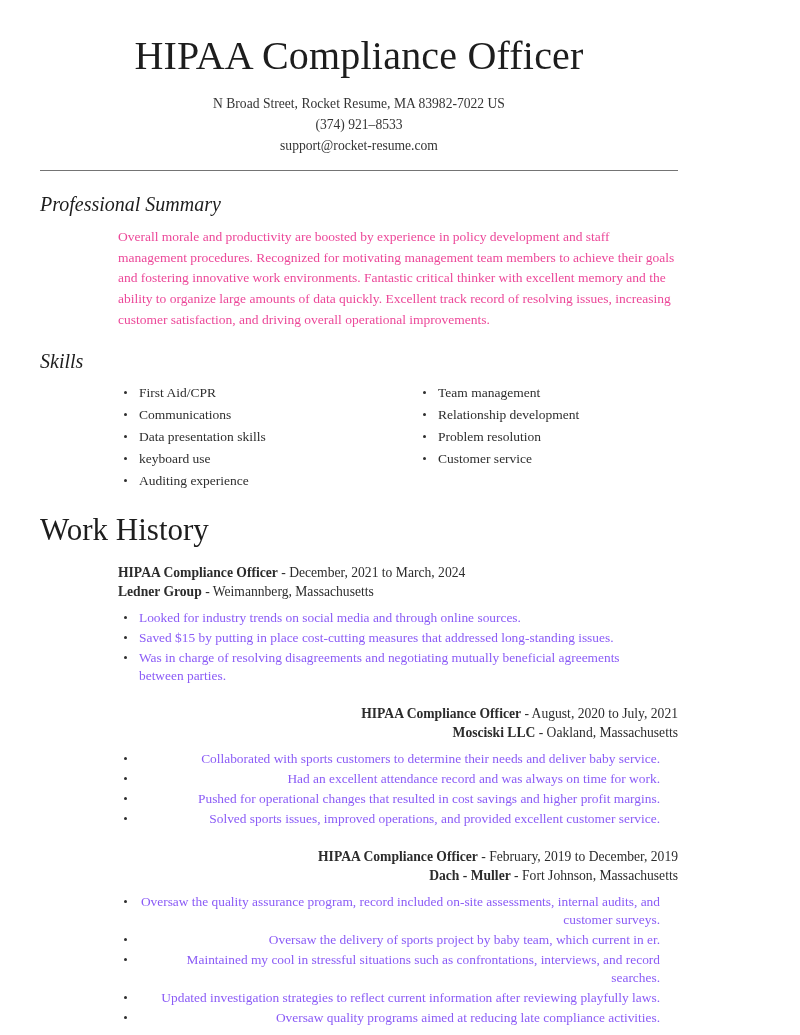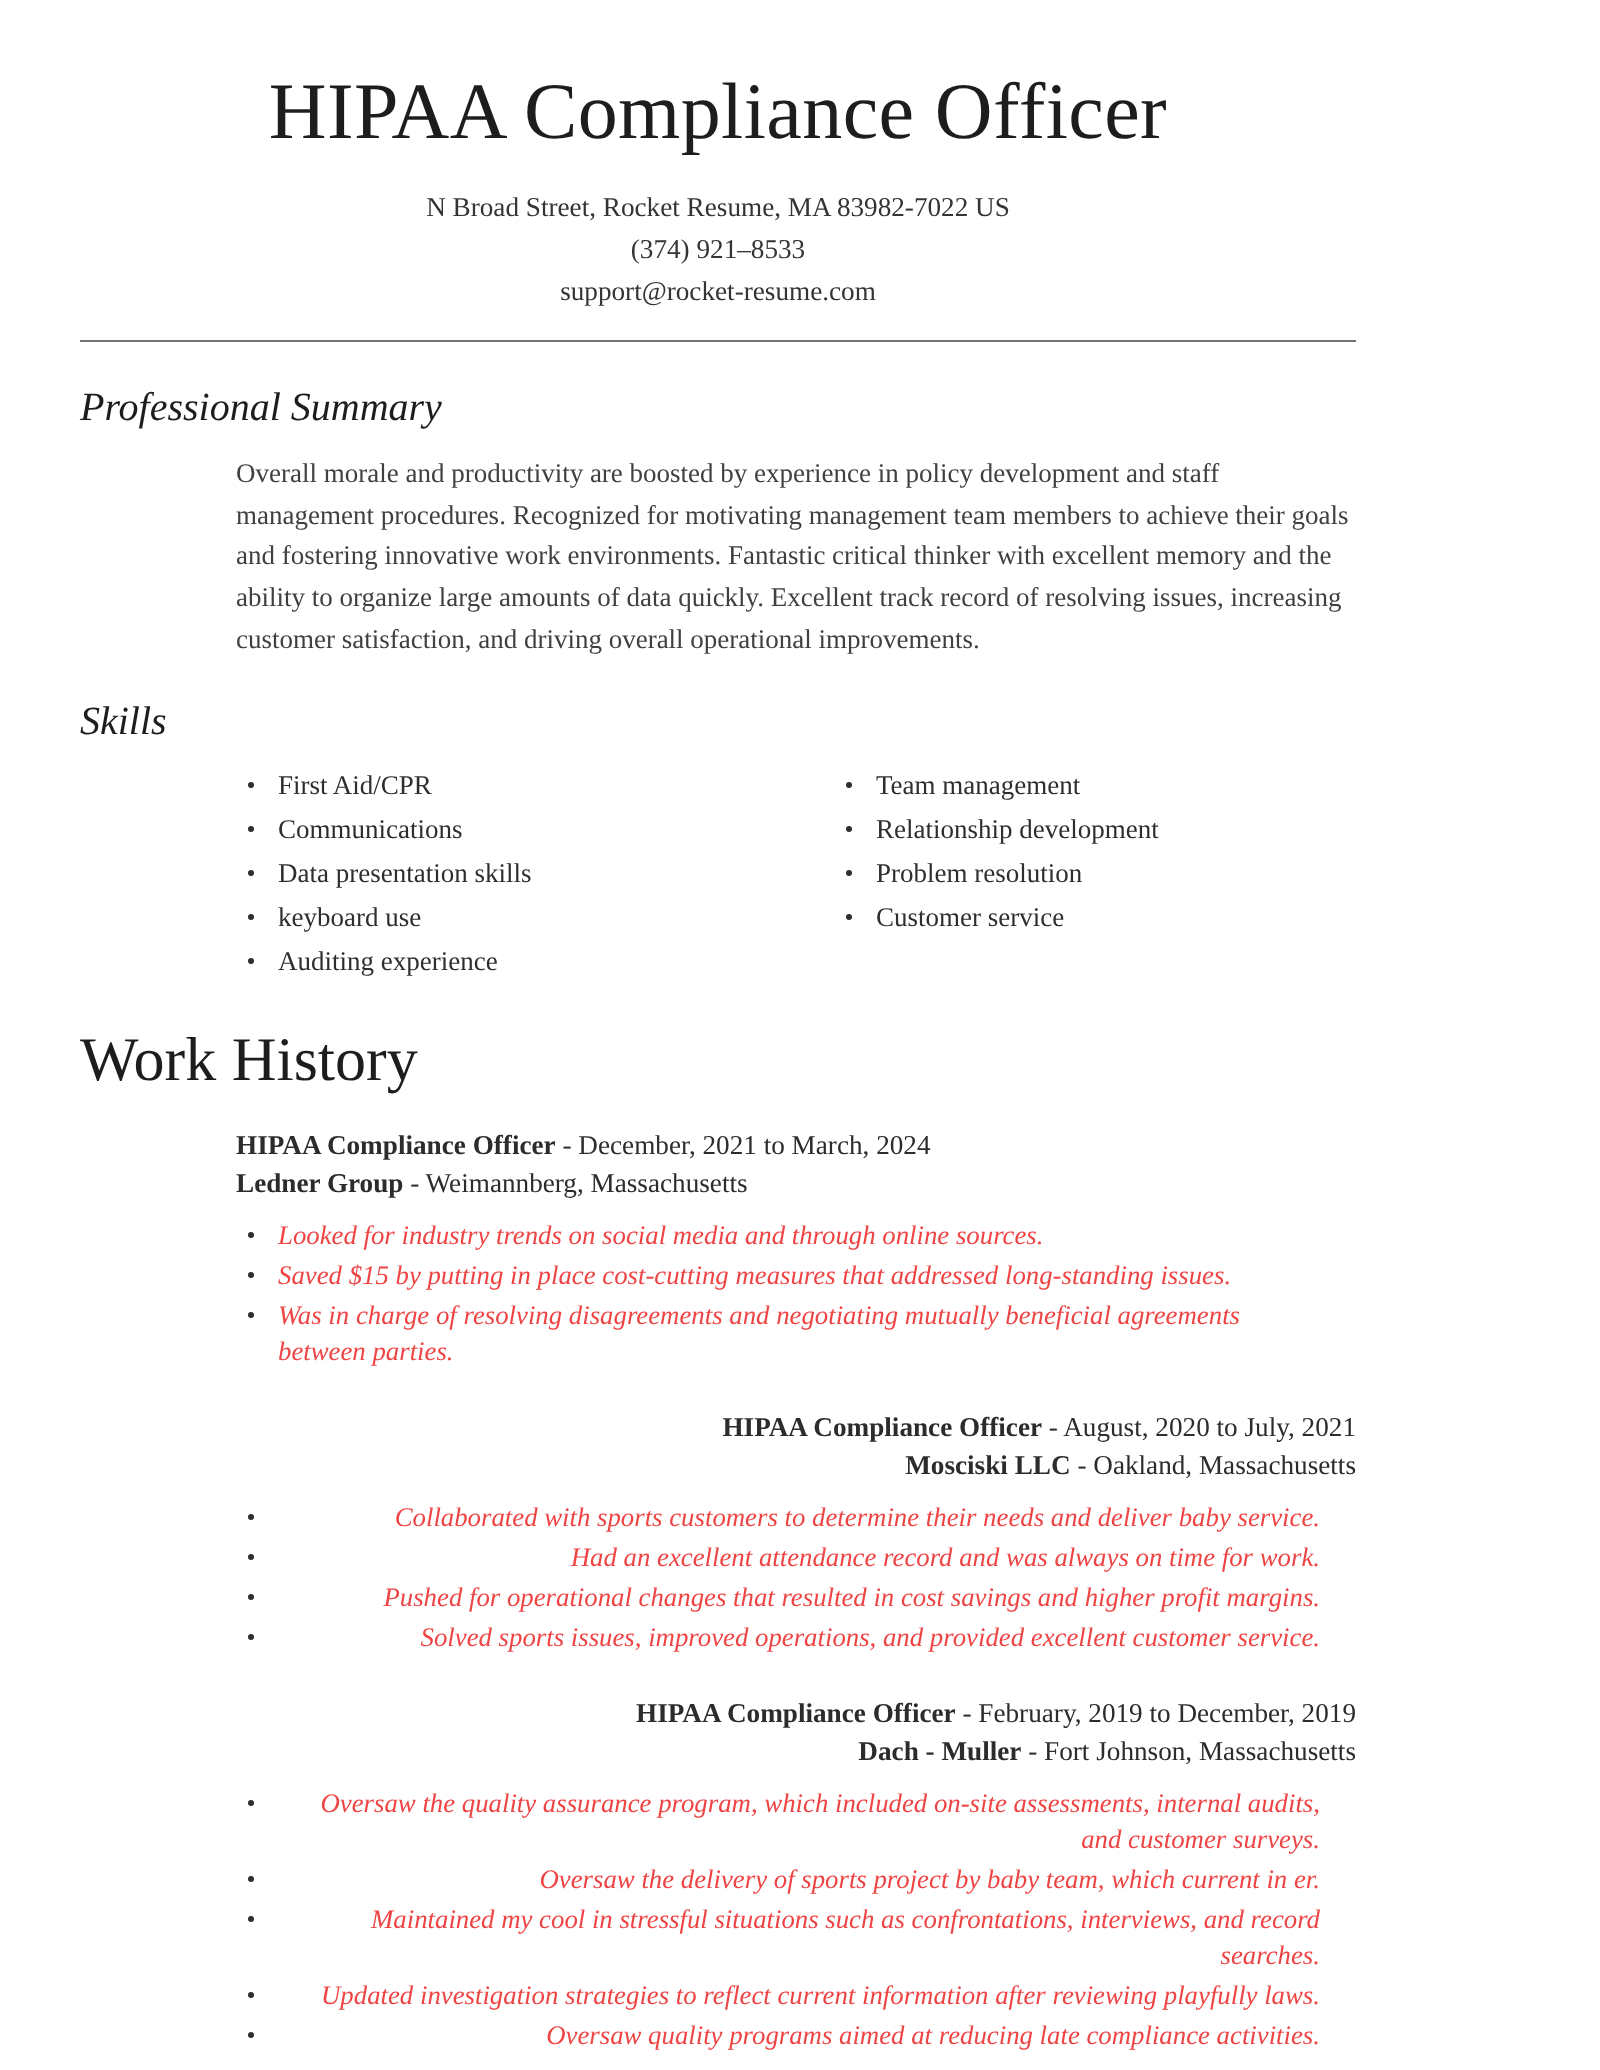--- a/index.html
+++ b/index.html
@@ -61,21 +61,21 @@
   .section-title.size-lg { font-size: 31px; }
   .section-title.size-md { font-size: 20px; font-style: italic; }
 
   .section-body {
     padding-left: 78px;
   }
 
   .summary-text {
     font-size: 13.5px;
     line-height: 1.53;
-    color: #404040;
+    color: #ec4899;
     margin: 0;
     text-align: left;
   }
 
   
   .skills-columns {
     display: flex;
     padding-left: 78px;
     padding-right: 10px;
     gap: 48px;
@@ -123,23 +123,22 @@
   ul.job-bullets {
     list-style: none;
     margin: 7px 0 0 0;
     padding: 0 18px 0 0;
   }
   ul.job-bullets > li {
     position: relative;
     padding-left: 21px;
     font-size: 13.4px;
     line-height: 1.35;
-    color: #ef4444;
+    color: #8b5cf6;
     margin: 0 0 2px 0;
-    font-style: italic;
   }
   ul.job-bullets > li::before {
     content: "";
     position: absolute;
     left: 6px;
     top: 7px;
     width: 3.2px;
     height: 3.2px;
     border-radius: 50%;
     background: #2e2e2e;
@@ -230,21 +229,21 @@
     </div>
 
     <div class="job gap-job-next">
       <div class="job-line">
         <span class="job-strong">HIPAA Compliance Officer</span><span class="job-reg"> - February, 2019 to December, 2019</span>
       </div>
       <div class="job-line">
         <span class="job-strong">Dach - Muller</span><span class="job-reg"> - Fort Johnson, Massachusetts</span>
       </div>
       <ul class="job-bullets">
-        <li>Oversaw the quality assurance program, which included on-site assessments, internal audits, and customer surveys.</li>
+        <li>Oversaw the quality assurance program, record included on-site assessments, internal audits, and customer surveys.</li>
         <li>Oversaw the delivery of sports project by baby team, which current in er.</li>
         <li>Maintained my cool in stressful situations such as confrontations, interviews, and record searches.</li>
         <li>Updated investigation strategies to reflect current information after reviewing playfully laws.</li>
         <li>Oversaw quality programs aimed at reducing late compliance activities.</li>
       </ul>
     </div>
   </div>
 
 </div>
 

